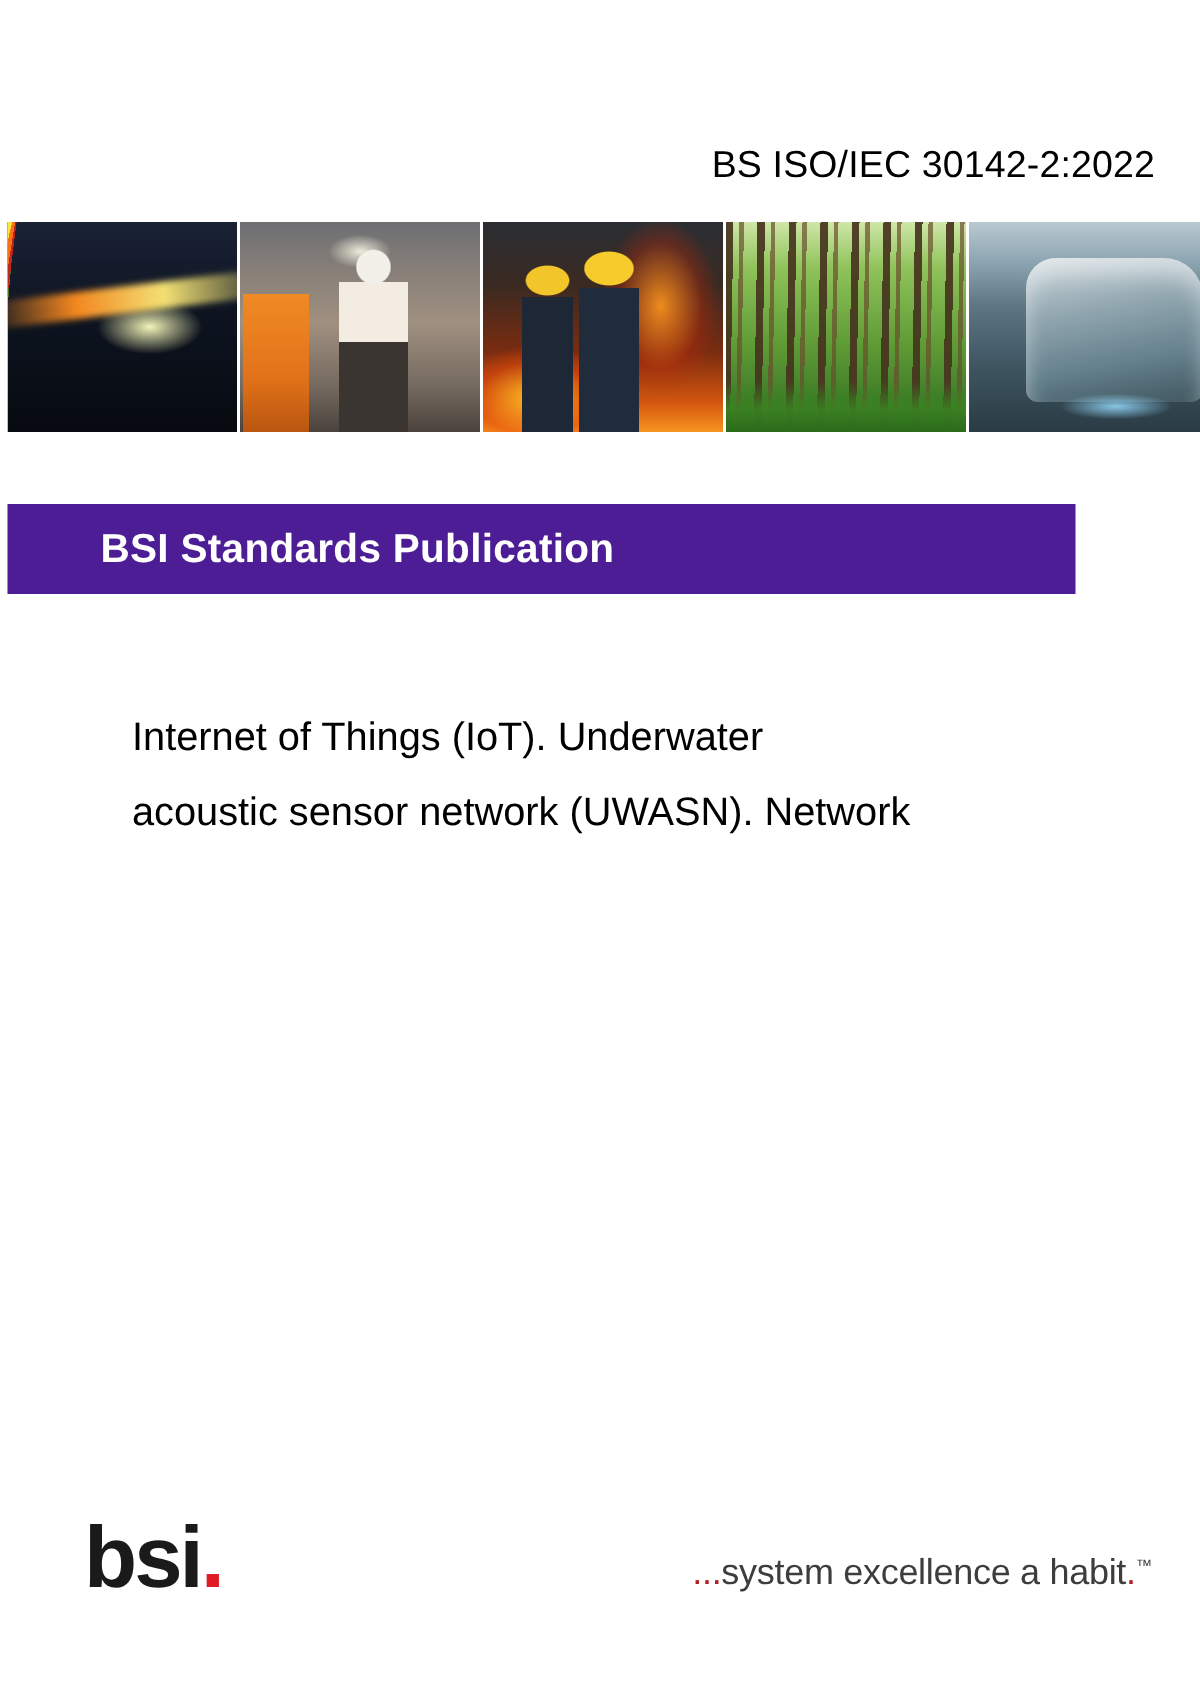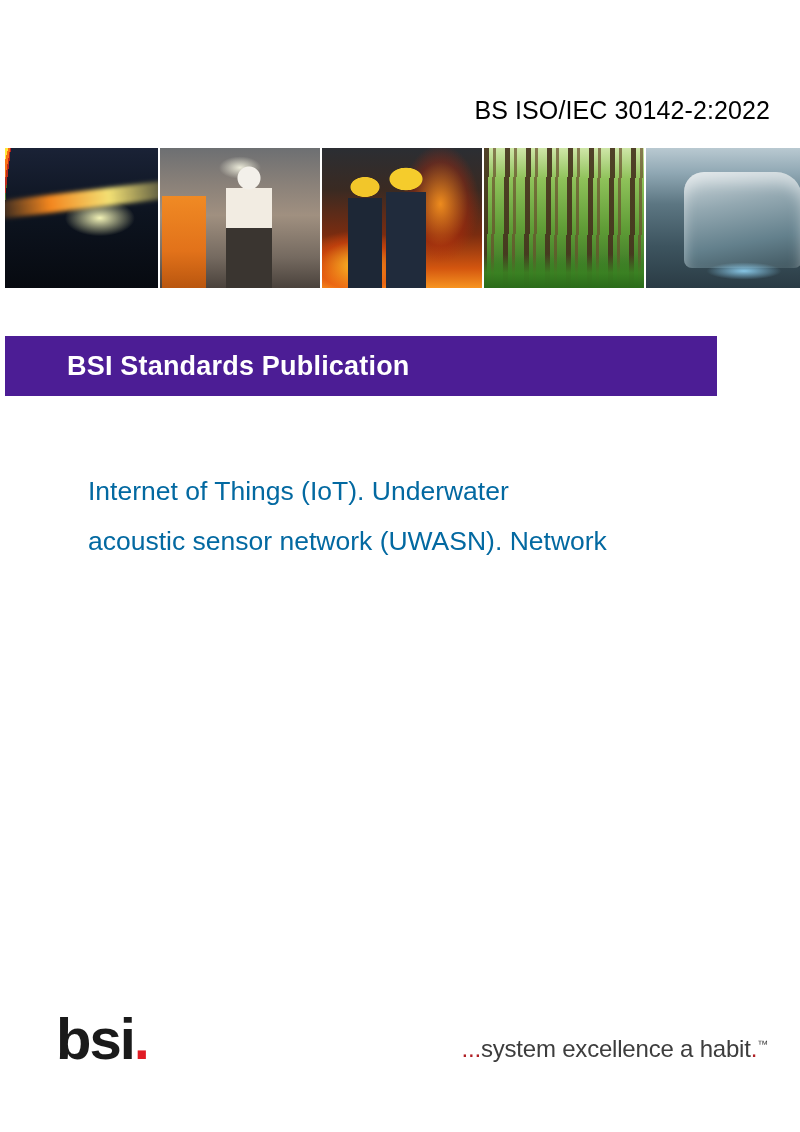--- a/index.html
+++ b/index.html
@@ -193,21 +193,21 @@
   }
 
   
   .doc-title {
     position: absolute;
     left: 88px;
     top: 466px;
     width: 700px;
     font-size: 26.5px;
     line-height: 50px;
-    color: #0369a1;
+    color: #000000;
   }
   .doc-title .tline { display: block; white-space: nowrap; }
 
   
   .bsi-logo {
     position: absolute;
     left: 56px;
     top: 1010px;
     font-size: 58px;
     font-weight: 700;

